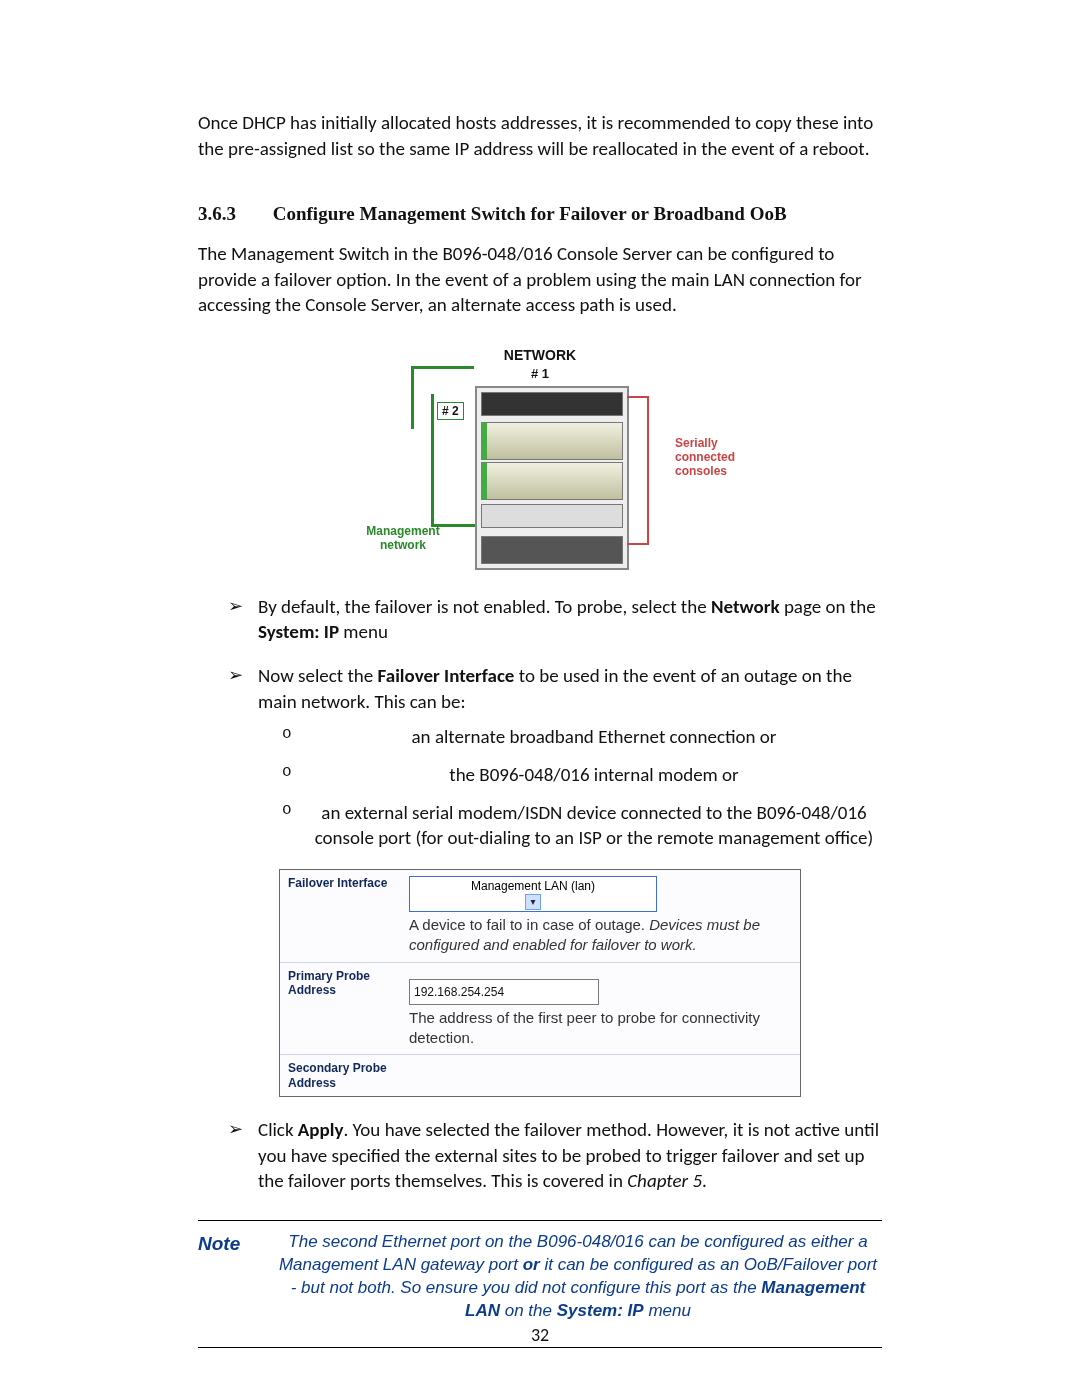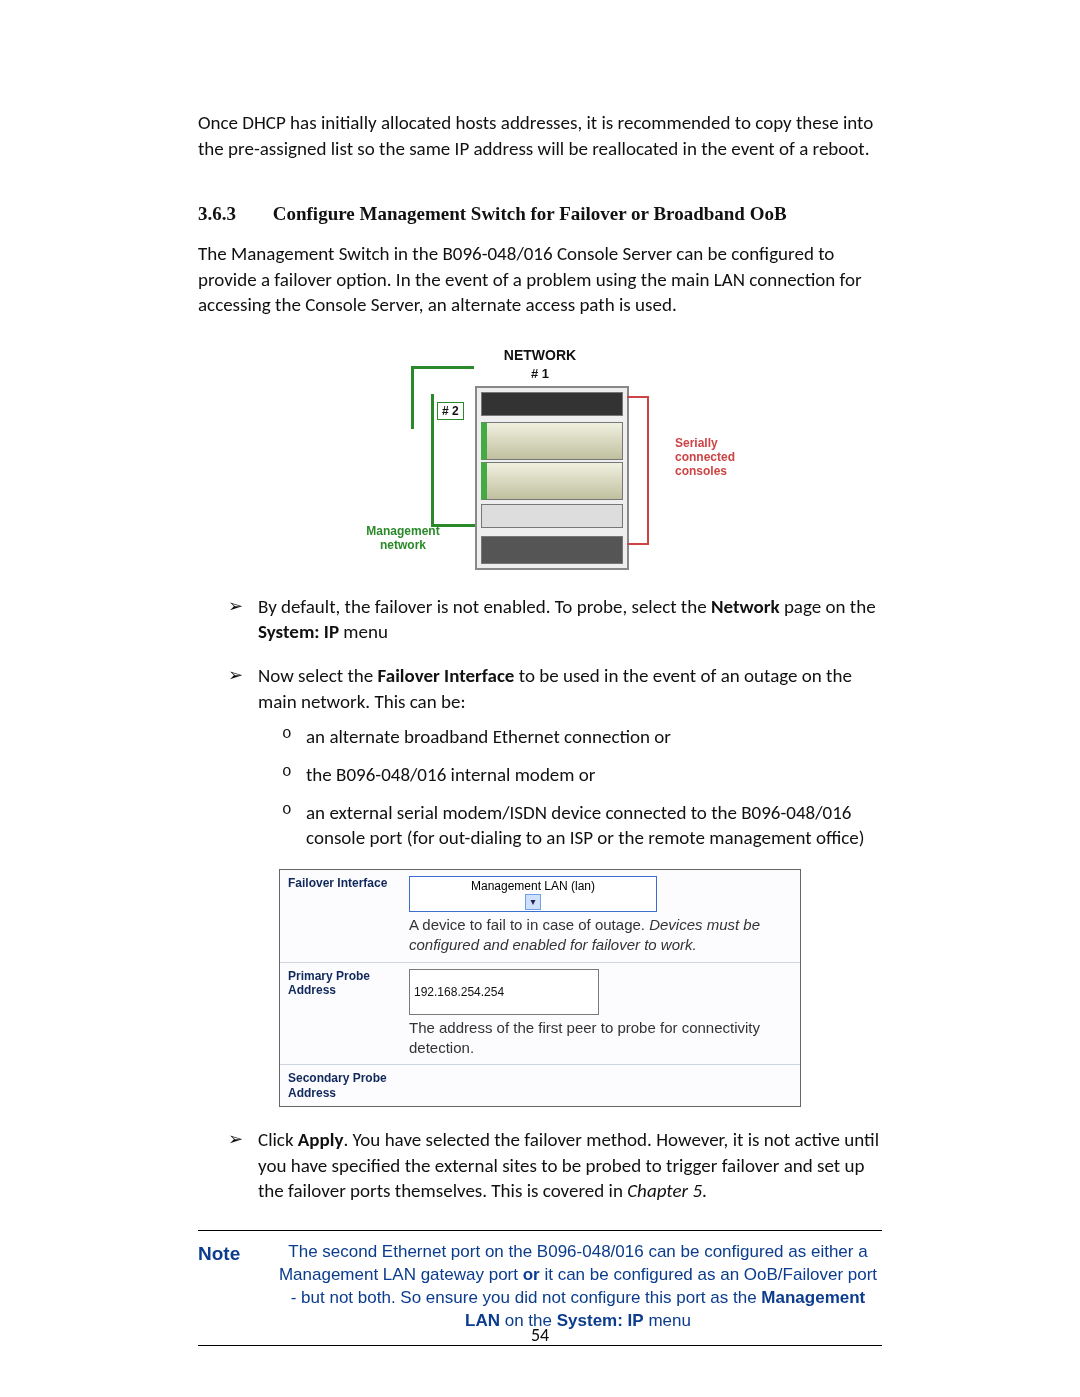--- a/index.html
+++ b/index.html
@@ -29,21 +29,21 @@
   .bullets { margin: 16px 0 0 0; padding: 0 0 0 60px; list-style: none; }
   .bullets > li { margin: 0 0 18px 0; position: relative; }
   .bullets > li::before {
     content: "➢";
     position: absolute;
     left: -30px;
     top: 0;
     color: #111;
     font-size: 18px;
   }
-  .sub { list-style: none; margin: 10px 0 0 48px; padding: 0; }
+  .sub { list-style: none; margin: 10px 0 0 48px; padding: 0; text-align: center; }
   .sub > li { margin: 0 0 12px 0; position: relative; }
   .sub > li::before {
     content: "o";
     position: absolute;
     left: -24px;
     top: 0;
     font-family: "Courier New", monospace;
     font-size: 16px;
   }
   strong { font-weight: bold; }
@@ -109,36 +109,38 @@
     padding: 1px 3px;
     width: 240px;
     display: flex; justify-content: space-between; align-items: center;
     color:#000;
     flex-direction:column;
   }
   .form-select .chev { width:14px; height:14px; background:#cfe0fb; border:1px solid #6fa0e8; text-align:center; font-size:10px; line-height:13px; color:#225; }
   .form-input {
     border: 1px solid #7a7a7a;
     background: #fff;
-    padding: 14px 4px;
+    padding: 4px 4px;
     width: 180px;
+    margin-top: 10px;
   }
   .form-help { color:#333; margin-top:3px; font-size: 15px; }
   .form-help em { color:#333; }
 
   
   .note-block {
     margin: 26px 0 0 0;
-    padding: 10px 0 12px 0;
+    padding: 10px 0 24px 0;
     border-top: 1.5px solid #000;
     border-bottom: 1.5px solid #000;
     display: flex;
     font-family: Arial, sans-serif;
     font-size: 17px;
     line-height: 1.35;
+    font-style: italic;
   }
   .note-tag { font-weight: bold; color:#0b3c8e; width: 76px; flex: 0 0 76px; font-size: 19px; }
   .note-body { flex: 1; color:#0b3c8e;text-align:center; }
 
   .pagenum {
     position: absolute;
     left: 0; right: 0; bottom: 50px;
     text-align: center;
     font-size: 18px;
   }
@@ -220,14 +222,14 @@
     </li>
   </ul>
 
   <div class="note-block">
     <div class="note-tag">Note</div>
     <div class="note-body">
       <span>The second Ethernet port on the B096-048/016 can be configured as either a Management LAN gateway port </span><strong>or</strong><span> it can be configured as an OoB/Failover port - but not both. So ensure you did not configure this port as the </span><strong>Management LAN</strong><span> on the </span><strong>System: IP</strong><span> menu</span>
     </div>
   </div>
 
-  <div class="pagenum">54</div>
+  <div class="pagenum">32</div>
 </div>
 
 </body></html>

